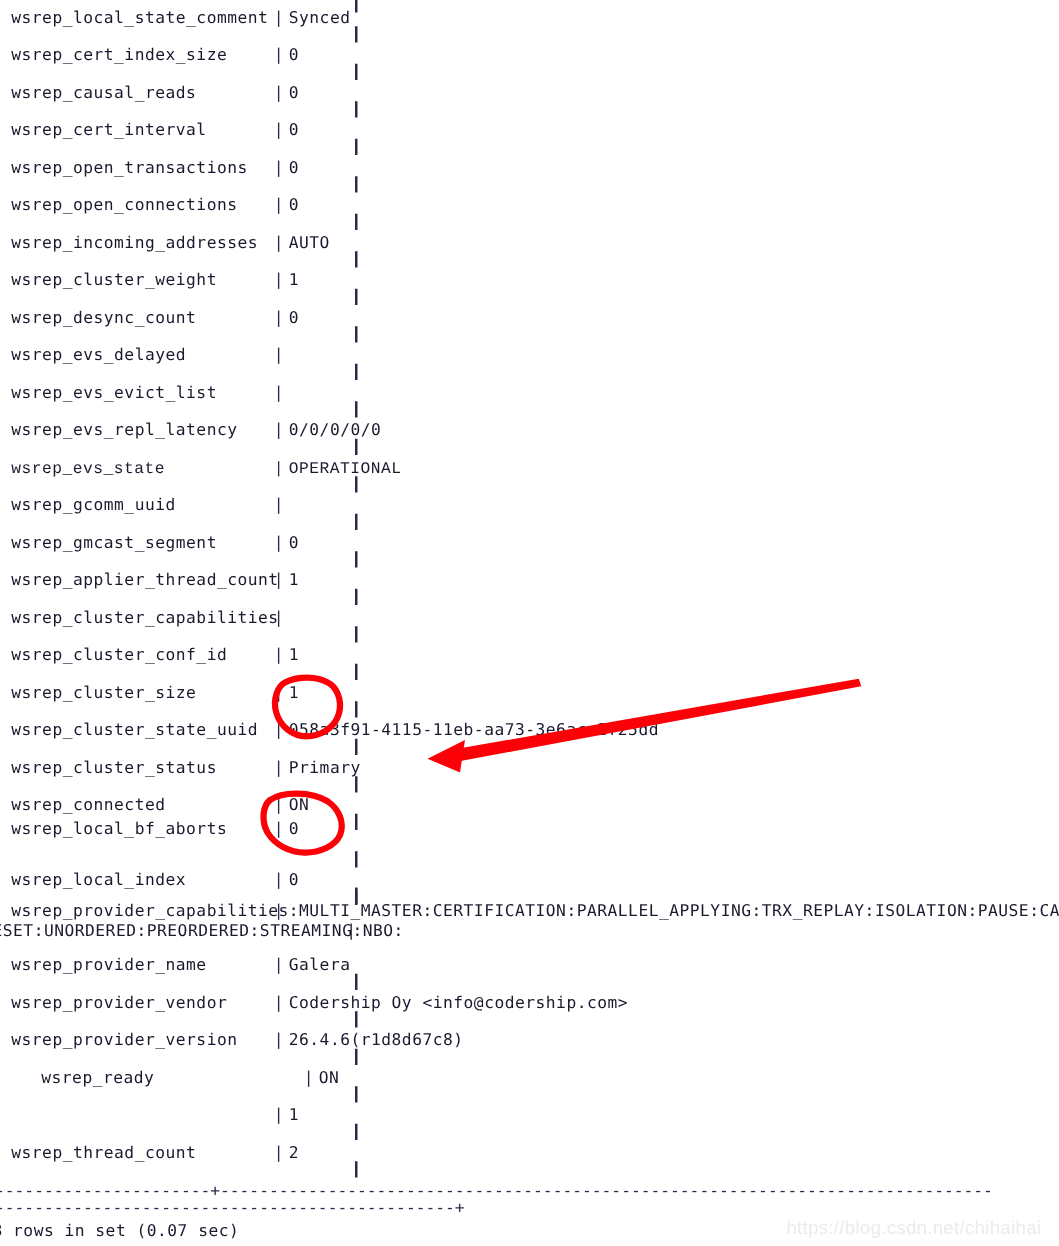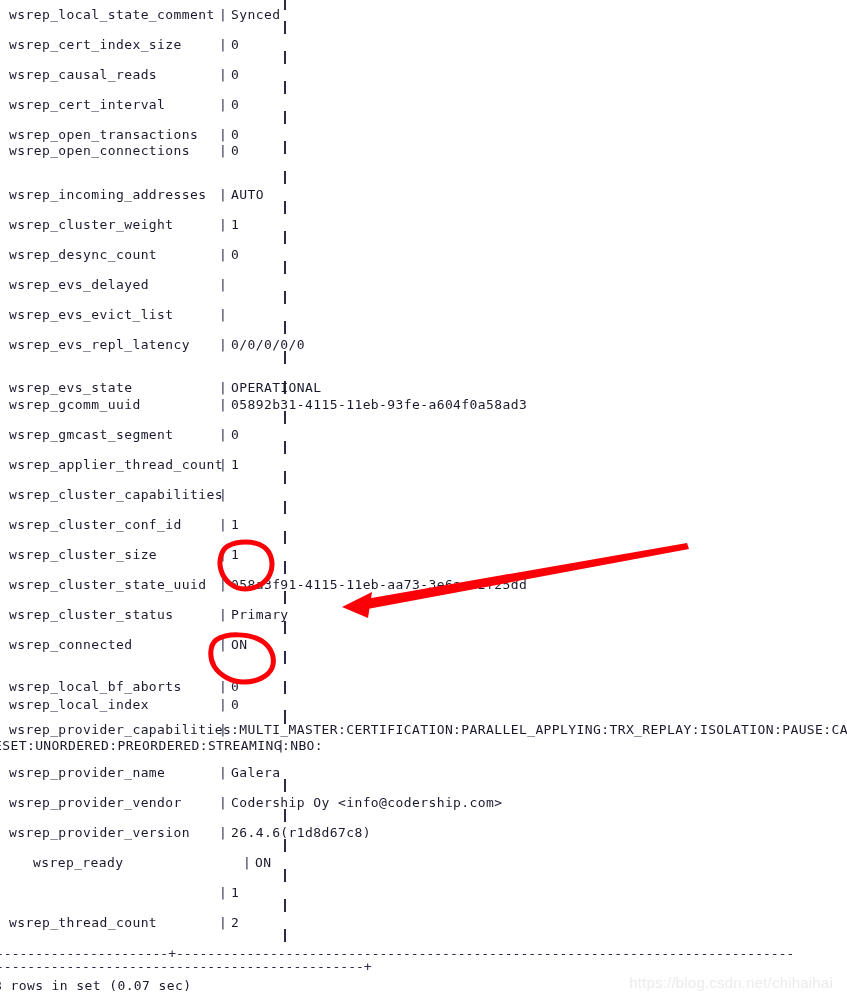--- a/index.html
+++ b/index.html
@@ -119,55 +119,55 @@
     <div class="row" style="top: 0px;"><span class="cell-name">wsrep_local_state_comment</span><span class="cell-pipe">|</span><span class="cell-value">Synced</span></div>
     <i class="gap-pipe" style="top: 51px;"></i>
     <div class="row" style="top: 30px; text-align: center;"><span class="cell-name">wsrep_cert_index_size</span><span class="cell-pipe">|</span><span class="cell-value">0</span></div>
     <i class="gap-pipe" style="top: 81px;"></i>
     <div class="row" style="top: 60px;"><span class="cell-name">wsrep_causal_reads</span><span class="cell-pipe">|</span><span class="cell-value">0</span></div>
     <i class="gap-pipe" style="top: 111px;"></i>
     <div class="row" style="top: 90px;"><span class="cell-name">wsrep_cert_interval</span><span class="cell-pipe">|</span><span class="cell-value">0</span></div>
     <i class="gap-pipe" style="top: 141px;"></i>
     <div class="row" style="top: 120px;"><span class="cell-name">wsrep_open_transactions</span><span class="cell-pipe">|</span><span class="cell-value">0</span></div>
     <i class="gap-pipe" style="top: 171px;"></i>
-    <div class="row" style="top: 136px;"><span class="cell-name">wsrep_open_connections</span><span class="cell-pipe">|</span><span class="cell-value">0</span></div>
+    <div class="row" style="top: 150px;"><span class="cell-name">wsrep_open_connections</span><span class="cell-pipe">|</span><span class="cell-value">0</span></div>
     <i class="gap-pipe" style="top: 201px;"></i>
     <div class="row" style="top: 180px;"><span class="cell-name">wsrep_incoming_addresses</span><span class="cell-pipe">|</span><span class="cell-value">AUTO</span></div>
     <i class="gap-pipe" style="top: 231px;"></i>
     <div class="row" style="top: 210px;"><span class="cell-name">wsrep_cluster_weight</span><span class="cell-pipe">|</span><span class="cell-value">1</span></div>
     <i class="gap-pipe" style="top: 261px;"></i>
     <div class="row" style="top: 240px; text-align: right;"><span class="cell-name">wsrep_desync_count</span><span class="cell-pipe">|</span><span class="cell-value">0</span></div>
     <i class="gap-pipe" style="top: 291px;"></i>
     <div class="row" style="top: 270px;"><span class="cell-name">wsrep_evs_delayed</span><span class="cell-pipe">|</span><span class="cell-value"></span></div>
     <i class="gap-pipe" style="top: 321px;"></i>
     <div class="row" style="top: 300px; text-align: right;"><span class="cell-name">wsrep_evs_evict_list</span><span class="cell-pipe">|</span><span class="cell-value"></span></div>
     <i class="gap-pipe" style="top: 351px;"></i>
     <div class="row" style="top: 330px;"><span class="cell-name">wsrep_evs_repl_latency</span><span class="cell-pipe">|</span><span class="cell-value">0/0/0/0/0</span></div>
     <i class="gap-pipe" style="top: 381px;"></i>
-    <div class="row" style="top: 373px;"><span class="cell-name">wsrep_evs_state</span><span class="cell-pipe">|</span><span class="cell-value">OPERATIONAL</span></div>
+    <div class="row" style="top: 360px; font-family: Liberation Mono, monospace;"><span class="cell-name">wsrep_evs_state</span><span class="cell-pipe">|</span><span class="cell-value">OPERATIONAL</span></div>
     <i class="gap-pipe" style="top: 411px;"></i>
-    <div class="row" style="top: 390px;"><span class="cell-name">wsrep_gcomm_uuid</span><span class="cell-pipe">|</span><span class="cell-value">05892b31-4115-11eb-93fe-a604f0a58ad3</span></div>
+    <div class="row" style="top: 390px;"><span class="cell-name">wsrep_gcomm_uuid</span><span class="cell-pipe">|</span></div>
     <i class="gap-pipe" style="top: 441px;"></i>
     <div class="row" style="top: 420px;"><span class="cell-name">wsrep_gmcast_segment</span><span class="cell-pipe">|</span><span class="cell-value">0</span></div>
     <i class="gap-pipe" style="top: 471px;"></i>
     <div class="row" style="top: 450px;"><span class="cell-name">wsrep_applier_thread_count</span><span class="cell-pipe">|</span><span class="cell-value">1</span></div>
     <i class="gap-pipe" style="top: 501px;"></i>
     <div class="row" style="top: 480px;"><span class="cell-name">wsrep_cluster_capabilities</span><span class="cell-pipe">|</span><span class="cell-value"></span></div>
     <i class="gap-pipe" style="top: 531px;"></i>
     <div class="row" style="top: 510px;"><span class="cell-name">wsrep_cluster_conf_id</span><span class="cell-pipe">|</span><span class="cell-value">1</span></div>
     <i class="gap-pipe" style="top: 561px;"></i>
     <div class="row" style="top: 540px;"><span class="cell-name">wsrep_cluster_size</span><span class="cell-pipe">|</span><span class="cell-value">1</span></div>
     <i class="gap-pipe" style="top: 591px;"></i>
     <div class="row" style="top: 570px;"><span class="cell-name">wsrep_cluster_state_uuid</span><span class="cell-pipe">|</span><span class="cell-value">058a3f91-4115-11eb-aa73-3e6ace2f25dd</span></div>
     <i class="gap-pipe" style="top: 621px;"></i>
     <div class="row" style="top: 600px;"><span class="cell-name">wsrep_cluster_status</span><span class="cell-pipe">|</span><span class="cell-value">Primary</span></div>
     <i class="gap-pipe" style="top: 651px;"></i>
     <div class="row" style="top: 630px;"><span class="cell-name">wsrep_connected</span><span class="cell-pipe">|</span><span class="cell-value">ON</span></div>
     <i class="gap-pipe" style="top: 681px;"></i>
-    <div class="row" style="top: 672px;"><span class="cell-name">wsrep_local_bf_aborts</span><span class="cell-pipe">|</span><span class="cell-value">0</span></div>
+    <div class="row" style="top: 649px;"><span class="cell-name">wsrep_local_bf_aborts</span><span class="cell-pipe">|</span><span class="cell-value">0</span></div>
     <i class="gap-pipe" style="top: 711px;"></i>
     <div class="row" style="top: 690px;"><span class="cell-name">wsrep_local_index</span><span class="cell-pipe">|</span><span class="cell-value">0</span></div>
     <div class="row tight" style="top: 720px;"><span class="cell-name">wsrep_provider_capabilities</span><span class="cell-pipe">|</span><span class="cell-value">:MULTI_MASTER:CERTIFICATION:PARALLEL_APPLYING:TRX_REPLAY:ISOLATION:PAUSE:CAUSAL_READS:IN</span></div>
     <i class="gap-pipe" style="top: 710px;"></i>
     <div class="row tight" style="top: 738px;"><span class="wrap-line">ESET:UNORDERED:PREORDERED:STREAMING:NBO: </span><span class="wrap-line trailpipe" style="left: 277px;">|</span></div>
     <i class="gap-pipe" style="top: 779px;"></i>
     <div class="row" style="top: 758px;"><span class="cell-name">wsrep_provider_name</span><span class="cell-pipe">|</span><span class="cell-value">Galera</span></div>
     <i class="gap-pipe" style="top: 809px;"></i>
     <div class="row" style="top: 788px; padding-left: 16px;"><span class="cell-name">wsrep_provider_vendor</span><span class="cell-pipe">|</span><span class="cell-value">Codership Oy &lt;info@codership.com&gt;</span></div>
     <i class="gap-pipe" style="top: 839px;"></i>

